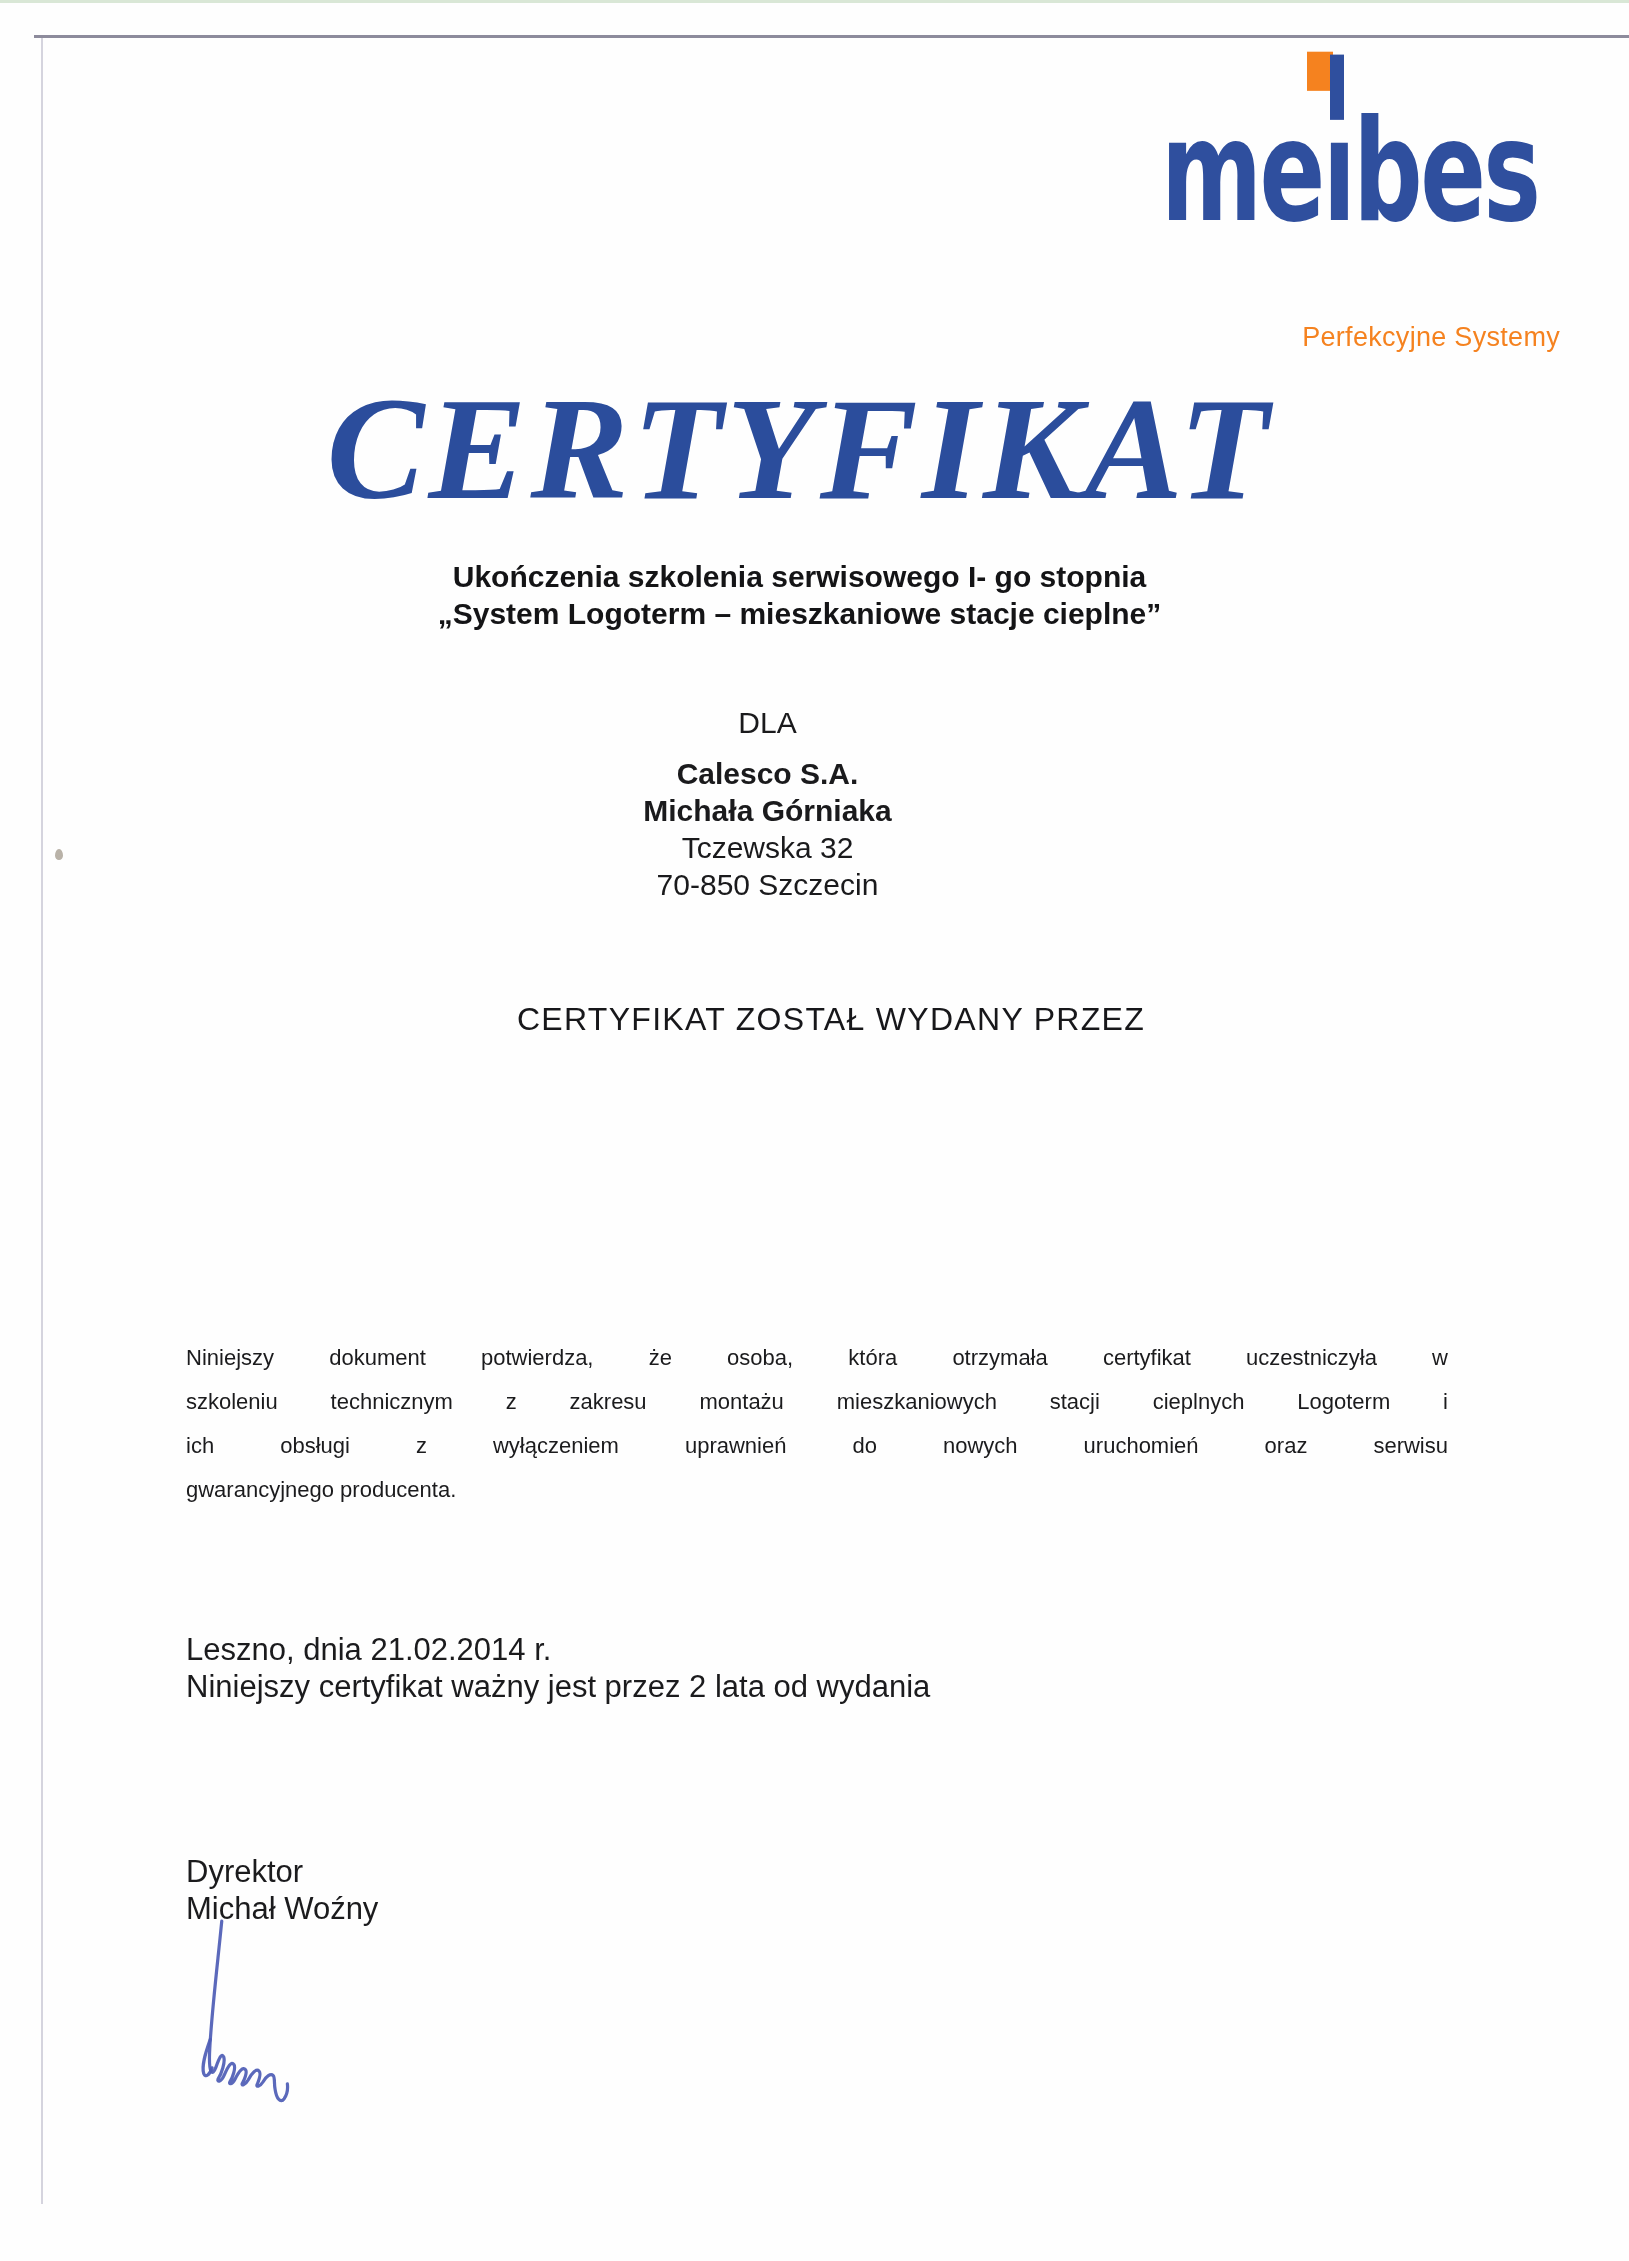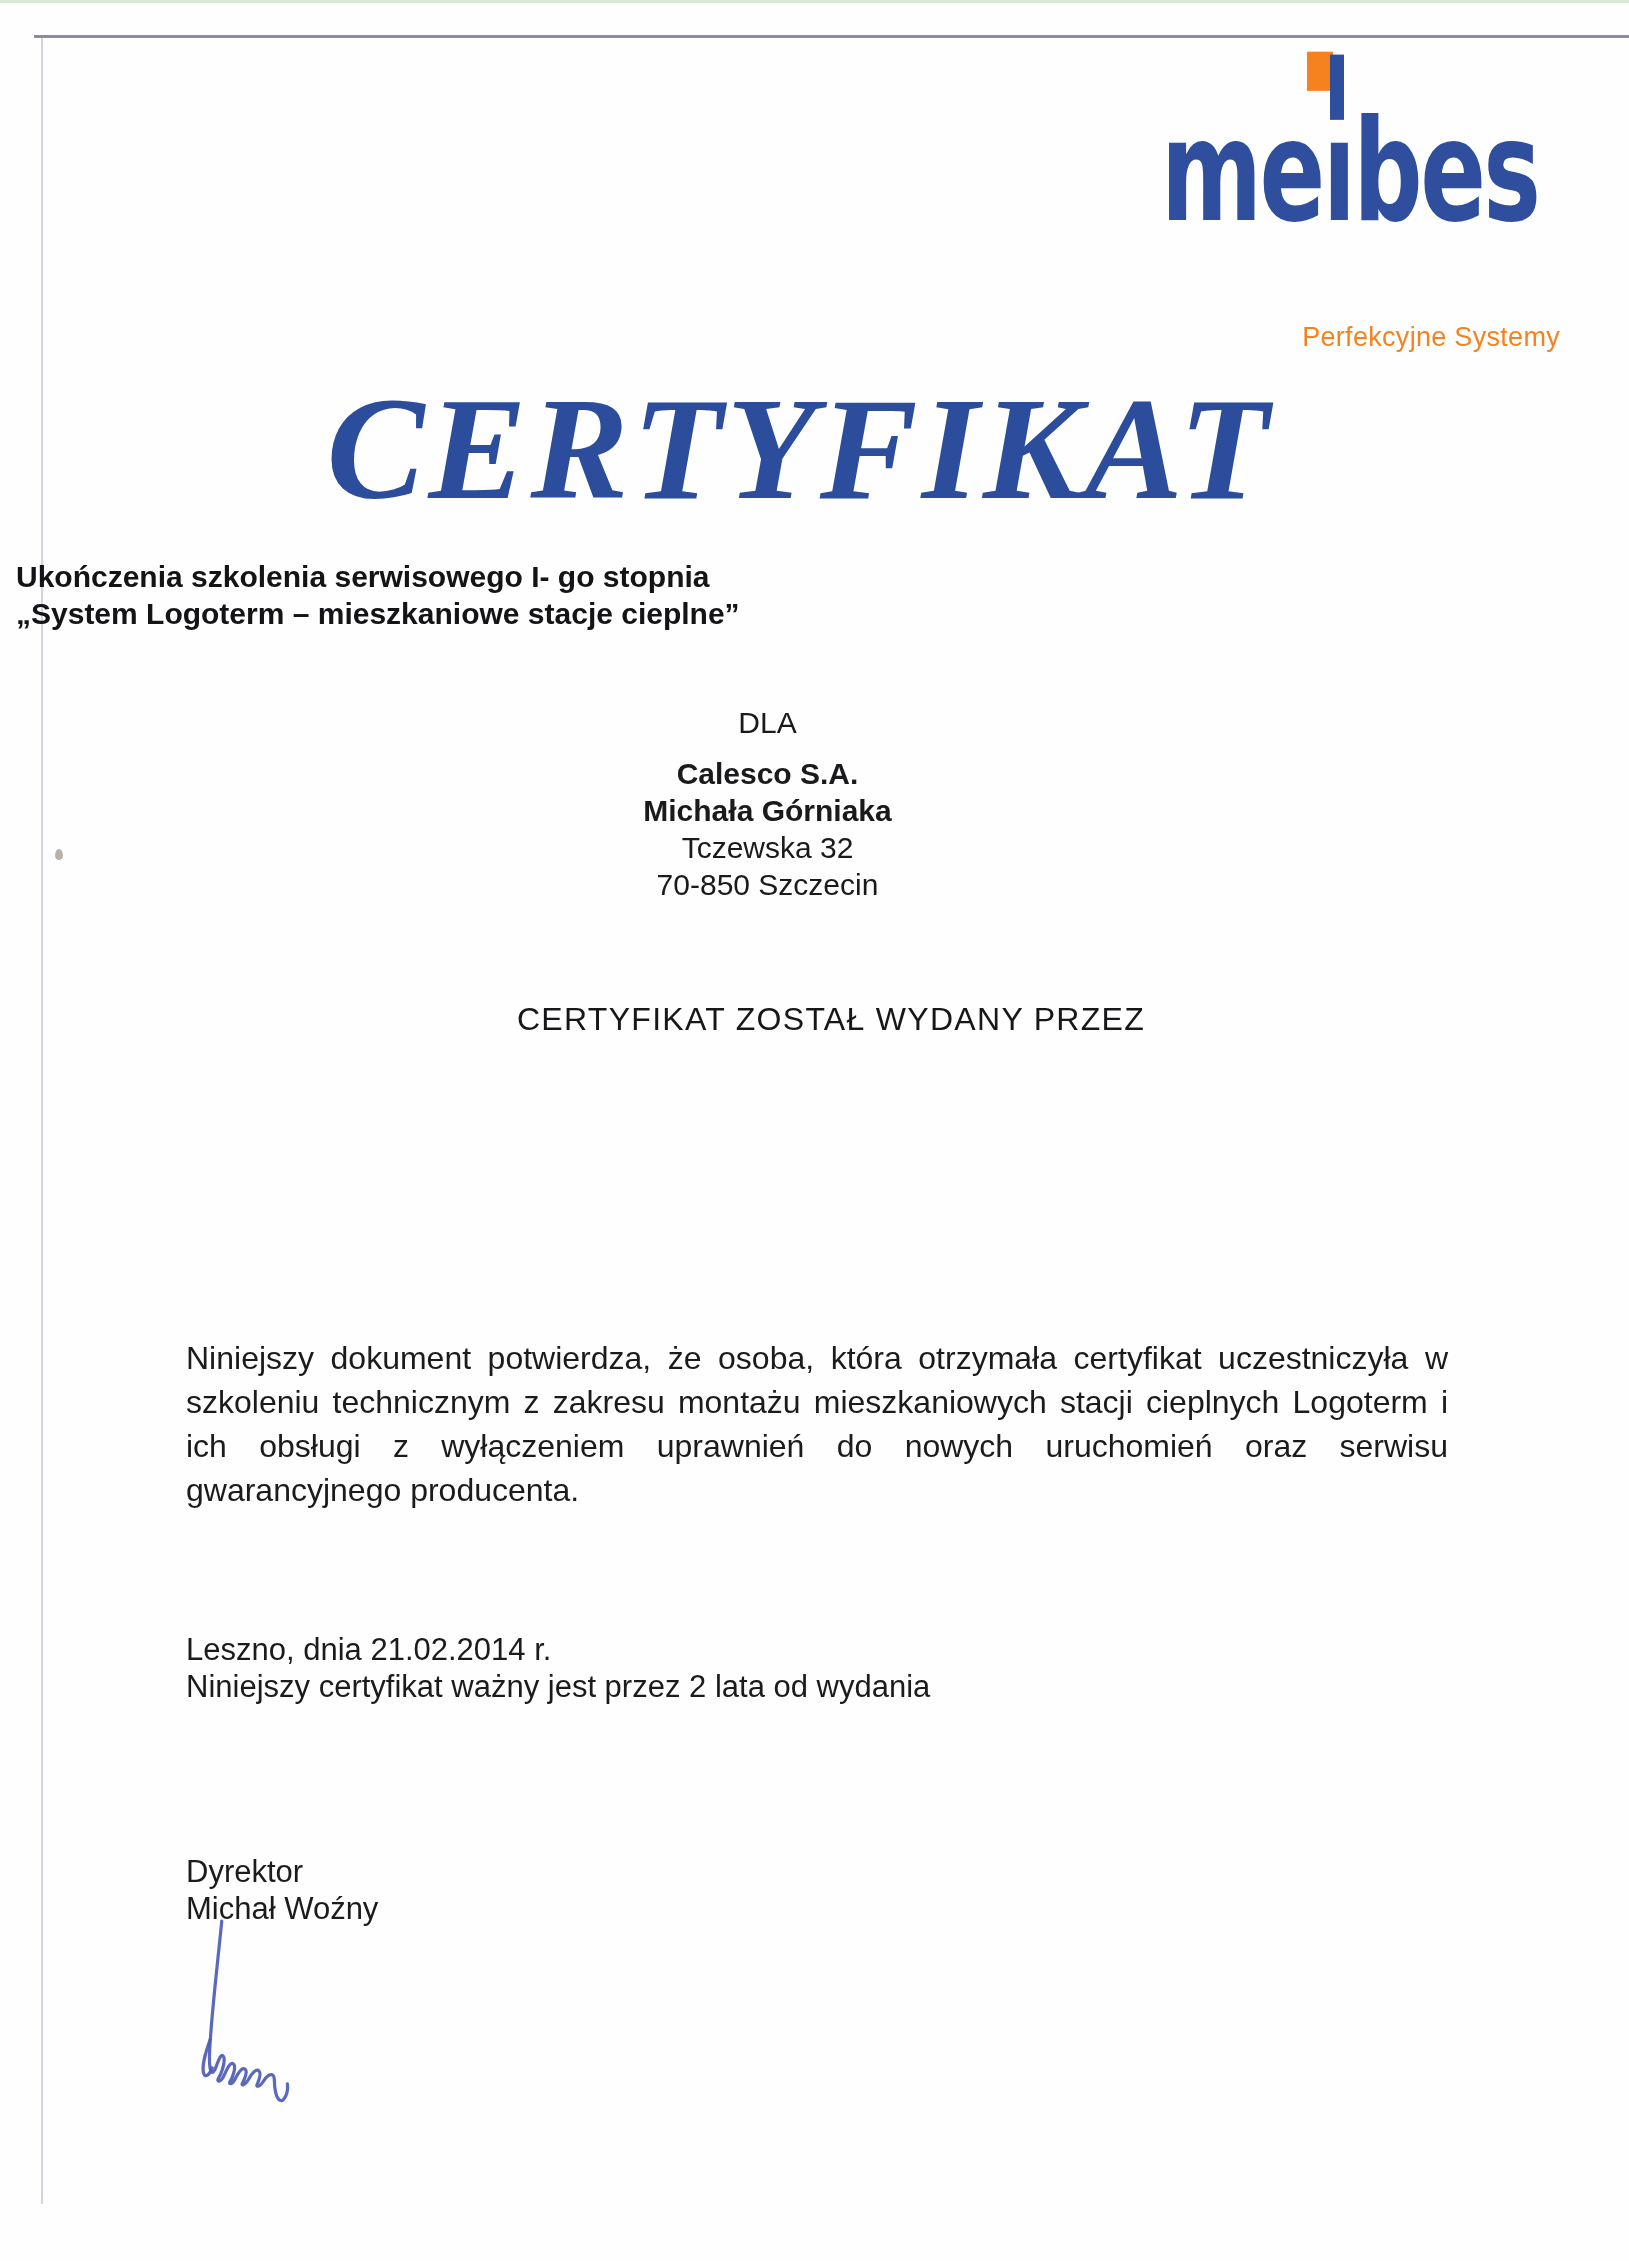--- a/index.html
+++ b/index.html
@@ -35,43 +35,43 @@
   
   .title{
     position:absolute;top:375px;left:0;width:1599px;text-align:center;
     font-family:"Liberation Serif","DejaVu Serif",serif;
     font-style:italic;font-weight:bold;
     font-size:147px;line-height:1;letter-spacing:3.9px;
     color:#2b4d9c;
   }
   
   .subtitle{
-    position:absolute;top:558px;left:0;width:1599px;text-align:left;
-    font-size:30px;font-weight:bold;line-height:37px;color:#141416;padding-left:16px;
+    position:absolute;top:558px;left:0;width:1599px;text-align:center;
+    font-size:30px;font-weight:bold;line-height:37px;color:#141416;
   }
   
   .recipient{
     position:absolute;top:704px;left:0;width:1535px;text-align:center;
     font-size:30px;line-height:37px;color:#1a1a1c;
   }
   .recipient .label{margin-bottom:13.5px;}
   .bold{font-weight:bold;}
   
   .issuer-heading{
     position:absolute;top:1001px;left:32px;width:1598px;text-align:center;
     font-size:32px;letter-spacing:1.3px;color:#17171a;
   }
   .issuer{
     position:absolute;top:1074px;left:17px;width:1613px;text-align:center;
     font-size:30px;line-height:37px;color:#1a1a1c;
   }
   
   .body-text{
     position:absolute;top:1336px;left:186px;width:1262px;
-    font-size:32px;line-height:44px;color:#1b1b1d;
+    font-size:22px;line-height:44px;color:#1b1b1d;
   }
   .body-line{text-align:justify;text-align-last:justify;}
   .body-line.last{text-align-last:left;}
   
   .validity{
     position:absolute;top:1631px;left:186px;
     font-size:31px;line-height:37px;color:#1b1b1d;
   }
   
   .signatory{

